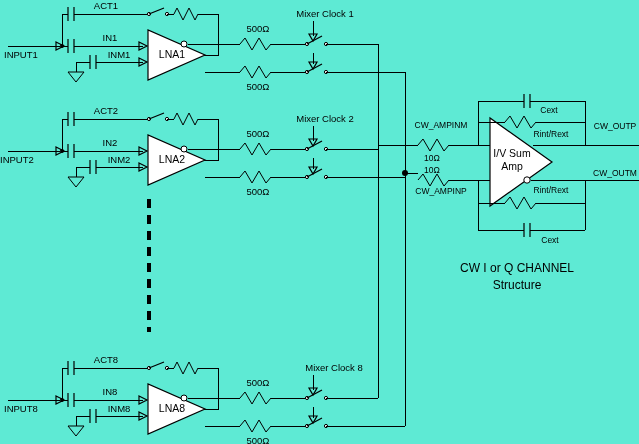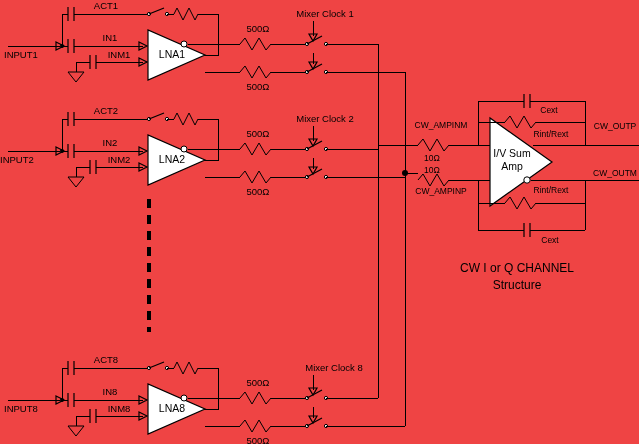--- a/index.html
+++ b/index.html
@@ -4,21 +4,21 @@
 <style>
   html, body {
     margin: 0;
     padding: 0;
     background: #ffffff;
   }
   #root {
     position: relative;
     width: 639px;
     height: 444px;
-    background: #ef4444;
+    background: #5eead4;
     font-family: "Liberation Sans", sans-serif;
     overflow: hidden;
   }
   #diagram-svg {
     position: absolute;
     left: 0;
     top: 0;
   }
   .lbl {
     font-family: "Liberation Sans", sans-serif;

